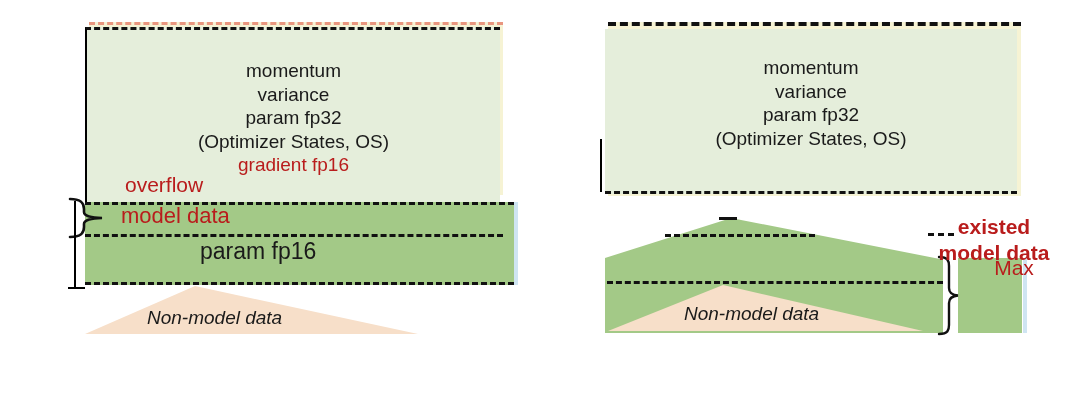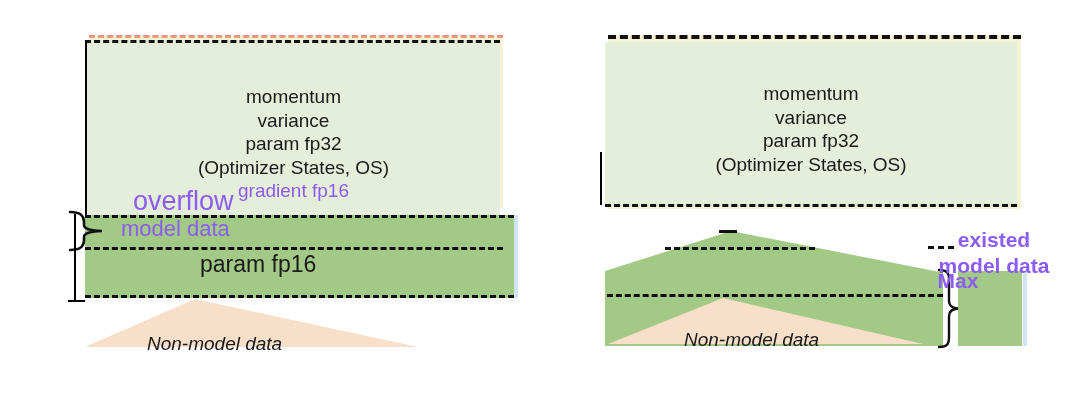--- a/index.html
+++ b/index.html
@@ -1,38 +1,38 @@
 <!DOCTYPE html>
 <html><head>
 <meta charset="utf-8">
 <style>
   html,body{margin:0;padding:0;background:#ffffff;}
   #canvas{
     position:relative;width:1080px;height:419px;background:#ffffff;overflow:hidden;
     font-family:"Liberation Sans",sans-serif;color:#1a1a1a;
   }
-  .abs{position:absolute;margin-top:13px;}
+  .abs{position:absolute;}
   
   .cream-box{background:#f6f3d4;}
   .cream-left{left:89px;top:22px;width:414px;height:170px;border-top:3px dashed #e9967f;}
   .cream-right{left:608px;top:22px;width:413px;height:170px;border-top:4px dashed #111;}
   
   .os-box{background:#e5eedb;}
   .os-left{left:85px;top:27px;width:413px;height:175px;border-left:2px solid #000;border-top:3px dashed #111;}
   .os-right{left:605px;top:29px;width:412px;height:162px;border-bottom:3px dashed #111;}
   .os-text{width:100%;text-align:center;font-size:19px;line-height:23.5px;}
   .os-text-left{left:0;top:29px;}
   .os-text-right{left:0;top:27px;}
-  .red{color:#8b5cf6;}
+  .red{color:#b91c1c;}
   
   .md-box{left:85px;top:202px;width:429px;height:83px;background:#a3c987;border-top:3px dashed #111;border-bottom:3px dashed #111;box-sizing:border-box;}
   .md-mid-dash{left:85px;top:234px;width:418px;height:0;border-top:3px dashed #111;}
   .sliver-blue{background:#cfe5f2;}
   .md-sliver{left:514px;top:202px;width:4px;height:83px;}
-  .overflow-label{left:133px;top:173px;font-size:27px;}
+  .overflow-label{left:125px;top:173px;font-size:21px;}
   .model-data-label{left:121px;top:203px;font-size:22px;}
   .param-fp16-label{left:200px;top:238px;width:200px;font-size:23px;}
   
   .vline{left:74px;top:201px;width:2px;height:88px;background:#000;}
   .vline-tick{left:68px;top:287px;width:17px;height:2px;background:#000;}
   .brace-left{left:61px;top:197px;}
   .brace-right{left:937px;top:255px;}
   
   .tri-label{font-size:19px;color:#1a1a1a;white-space:nowrap;font-style:italic;}
   .tri-left-wrap{left:85px;top:286px;width:333px;height:48px;}
@@ -43,21 +43,21 @@
   .mound-wrap{left:605px;top:217px;width:340px;height:117px;}
   .peak-dash{left:719px;top:217px;width:18px;height:3px;background:#111;}
   .mound-dash{left:665px;top:234px;width:150px;height:0;border-top:3px dashed #111;}
   .body-dash{left:607px;top:281px;width:336px;height:0;border-top:3px dashed #111;}
   .os-right-tick{left:600px;top:139px;width:2px;height:53px;background:#000;}
   
   .max-box{left:958px;top:258px;width:64px;height:75px;background:#a3c987;}
   .max-sliver{left:1023px;top:258px;width:4px;height:75px;}
   .small-dash{left:928px;top:233px;width:26px;height:0;border-top:3px dashed #111;}
   .existed-label{left:933px;top:214px;width:122px;text-align:center;font-size:21px;font-weight:bold;line-height:26px;}
-  .max-label{left:892px;top:255px;width:132px;text-align:center;font-size:21px;font-weight:bold;line-height:26px;}
+  .max-label{left:948px;top:255px;width:132px;text-align:center;font-size:21px;font-weight:normal;line-height:26px;}
   svg{display:block;}
 </style>
 </head>
 <body>
 
 <div id="canvas">
 
   <div class="abs cream-box cream-left"></div>
 
   <div class="abs os-box os-left">

